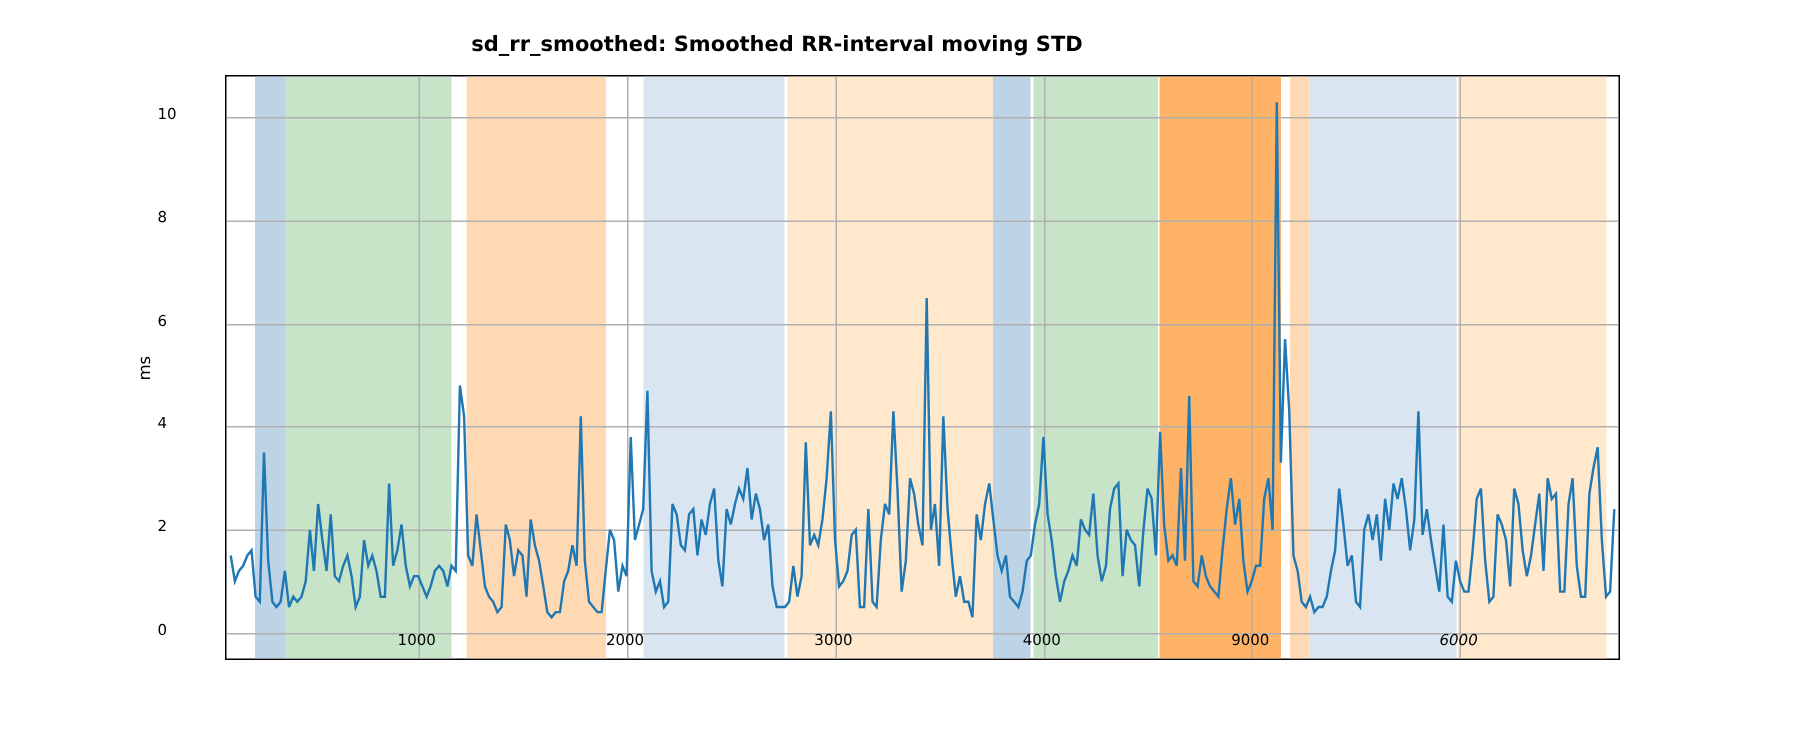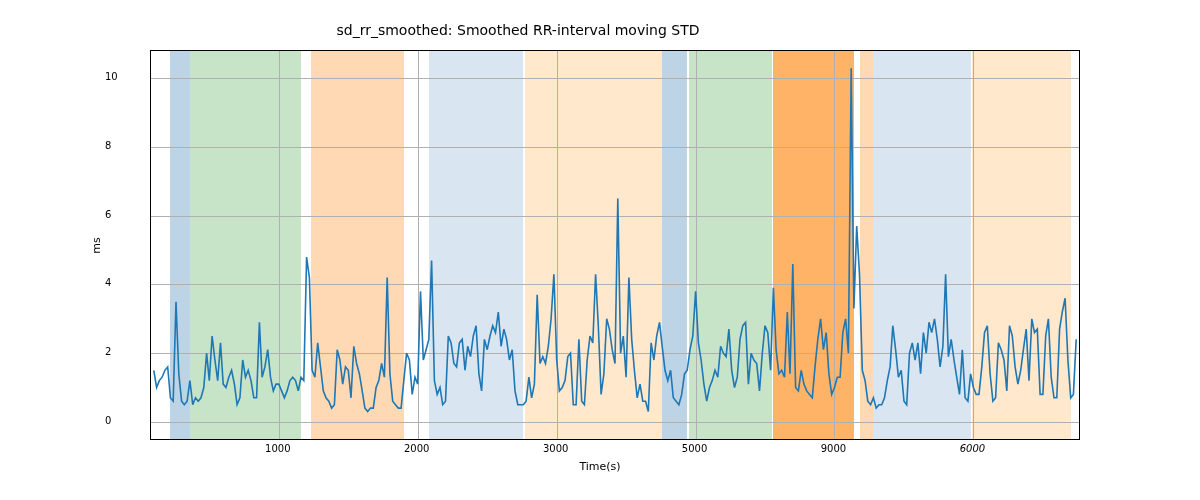--- a/index.html
+++ b/index.html
@@ -17,20 +17,21 @@
     width: 1200px;
     height: 500px;
   }
   .title {
     position: absolute;
     top: 22px;
     left: 0;
     width: 1036px;
     text-align: center;
     font-size: 14px;
+    font-weight: bold;
   }
   .axes {
     position: absolute;
     left: 150px;
     top: 50px;
     width: 930px;
     height: 390px;
     border: 1px solid #000;
     box-sizing: border-box;
     overflow: hidden;
@@ -57,21 +58,21 @@
   }
   .signal {
     position: absolute;
     top: 0;
     left: 0;
     width: 100%;
     height: 100%;
   }
   .xtick {
     position: absolute;
-    top: 443px;
+    top: 422px;
     width: 60px;
     margin-left: -30px;
     text-align: center;
     font-size: 10px;
   }
   .ytick {
     position: absolute;
     left: 105px;
     width: 38px;
     text-align: left;
@@ -139,27 +140,26 @@
       <div class="gridline-h" style="top: 27.469px;"></div>
       <svg class="signal" id="signal" viewBox="0 0 928 388" preserveAspectRatio="none">
         <path d="M2.8 319.3 L5.6 336.5 L8.3 329.6 L11.1 326.2 L13.9 319.3 L16.7 315.9 L19.4 346.8 L22.2 350.2 L25.0 250.7 L27.8 322.8 L30.6 350.2 L33.3 353.7 L36.1 350.2 L38.9 329.6 L41.7 353.7 L44.5 346.8 L47.2 350.2 L50.0 346.8 L52.8 336.5 L55.6 302.2 L58.3 329.6 L61.1 285.0 L63.9 309.0 L66.7 329.6 L69.5 291.9 L72.2 333.1 L75.0 336.5 L77.8 326.2 L80.6 319.3 L83.4 333.1 L86.1 353.7 L88.9 346.8 L91.7 309.0 L94.5 326.2 L97.2 319.3 L100.0 329.6 L102.8 346.8 L105.6 346.8 L108.4 271.3 L111.1 326.2 L113.9 315.9 L116.7 298.7 L119.5 326.2 L122.3 339.9 L125.0 333.1 L127.8 333.1 L130.6 339.9 L133.4 346.8 L136.1 339.9 L138.9 329.6 L141.7 326.2 L144.5 329.6 L147.3 339.9 L150.0 326.2 L152.8 329.6 L155.6 206.0 L158.4 226.6 L161.1 319.3 L163.9 326.2 L166.7 291.9 L169.5 315.9 L172.3 339.9 L175.0 346.8 L177.8 350.2 L180.6 357.1 L183.4 353.7 L186.2 298.7 L188.9 309.0 L191.7 333.1 L194.5 315.9 L197.3 319.3 L200.0 346.8 L202.8 295.3 L205.6 312.5 L208.4 322.8 L211.2 339.9 L213.9 357.1 L216.7 360.5 L219.5 357.1 L222.3 357.1 L225.1 336.5 L227.8 329.6 L230.6 312.5 L233.4 326.2 L236.2 226.6 L238.9 322.8 L241.7 350.2 L244.5 353.7 L247.3 357.1 L250.1 357.1 L252.8 329.6 L255.6 302.2 L258.4 309.0 L261.2 343.4 L264.0 326.2 L266.7 333.1 L269.5 240.4 L272.3 309.0 L275.1 298.7 L277.8 288.4 L280.6 209.5 L283.4 329.6 L286.2 343.4 L289.0 336.5 L291.7 353.7 L294.5 350.2 L297.3 285.0 L300.1 291.9 L302.9 312.5 L305.6 315.9 L308.4 291.9 L311.2 288.4 L314.0 319.3 L316.7 295.3 L319.5 305.6 L322.3 285.0 L325.1 274.7 L327.9 322.8 L330.6 339.9 L333.4 288.4 L336.2 298.7 L339.0 285.0 L341.7 274.7 L344.5 281.6 L347.3 261.0 L350.1 295.3 L352.9 278.1 L355.6 288.4 L358.4 309.0 L361.2 298.7 L364.0 339.9 L366.8 353.7 L369.5 353.7 L372.3 353.7 L375.1 350.2 L377.9 326.2 L380.6 346.8 L383.4 333.1 L386.2 243.8 L389.0 312.5 L391.8 305.6 L394.5 312.5 L397.3 295.3 L400.1 267.8 L402.9 223.2 L405.7 309.0 L408.4 339.9 L411.2 336.5 L414.0 329.6 L416.8 305.6 L419.5 302.2 L422.3 353.7 L425.1 353.7 L427.9 288.4 L430.7 350.2 L433.4 353.7 L436.2 309.0 L439.0 285.0 L441.8 291.9 L444.6 223.2 L447.3 274.7 L450.1 343.4 L452.9 322.8 L455.7 267.8 L458.4 278.1 L461.2 298.7 L464.0 312.5 L466.8 147.6 L469.6 302.2 L472.3 285.0 L475.1 326.2 L477.9 226.6 L480.7 288.4 L483.4 319.3 L486.2 346.8 L489.0 333.1 L491.8 350.2 L494.6 350.2 L497.3 360.5 L500.1 291.9 L502.9 309.0 L505.7 285.0 L508.5 271.3 L511.2 295.3 L514.0 319.3 L516.8 329.6 L519.6 319.3 L522.3 346.8 L525.1 350.2 L527.9 353.7 L530.7 343.4 L533.5 322.8 L536.2 319.3 L539.0 298.7 L541.8 285.0 L544.6 240.4 L547.4 291.9 L550.1 309.0 L552.9 333.1 L555.7 350.2 L558.5 336.5 L561.2 329.6 L564.0 319.3 L566.8 326.2 L569.6 295.3 L572.4 302.2 L575.1 305.6 L577.9 278.1 L580.7 319.3 L583.5 336.5 L586.3 326.2 L589.0 288.4 L591.8 274.7 L594.6 271.3 L597.4 333.1 L600.1 302.2 L602.9 309.0 L605.7 312.5 L608.5 339.9 L611.3 302.2 L614.0 274.7 L616.8 281.6 L619.6 319.3 L622.4 236.9 L625.1 298.7 L627.9 322.8 L630.7 319.3 L633.5 326.2 L636.3 261.0 L639.0 322.8 L641.8 212.9 L644.6 336.5 L647.4 339.9 L650.2 319.3 L652.9 333.1 L655.7 339.9 L658.5 343.4 L661.3 346.8 L664.0 315.9 L666.8 288.4 L669.6 267.8 L672.4 298.7 L675.2 281.6 L677.9 322.8 L680.7 343.4 L683.5 336.5 L686.3 326.2 L689.1 326.2 L691.8 281.6 L694.6 267.8 L697.4 302.2 L700.2 17.2 L702.9 257.5 L705.7 175.1 L708.5 223.2 L711.3 319.3 L714.1 329.6 L716.8 350.2 L719.6 353.7 L722.4 346.8 L725.2 357.1 L728.0 353.7 L730.7 353.7 L733.5 346.8 L736.3 329.6 L739.1 315.9 L741.8 274.7 L744.6 298.7 L747.4 326.2 L750.2 319.3 L753.0 350.2 L755.7 353.7 L758.5 302.2 L761.3 291.9 L764.1 309.0 L766.9 291.9 L769.6 322.8 L772.4 281.6 L775.2 302.2 L778.0 271.3 L780.7 281.6 L783.5 267.8 L786.3 288.4 L789.1 315.9 L791.9 295.3 L794.6 223.2 L797.4 305.6 L800.2 288.4 L803.0 309.0 L805.7 326.2 L808.5 343.4 L811.3 298.7 L814.1 346.8 L816.9 350.2 L819.6 322.8 L822.4 336.5 L825.2 343.4 L828.0 343.4 L830.8 315.9 L833.5 281.6 L836.3 274.7 L839.1 322.8 L841.9 350.2 L844.6 346.8 L847.4 291.9 L850.2 298.7 L853.0 309.0 L855.8 339.9 L858.5 274.7 L861.3 285.0 L864.1 315.9 L866.9 333.1 L869.7 319.3 L872.4 298.7 L875.2 278.1 L878.0 329.6 L880.8 267.8 L883.5 281.6 L886.3 278.1 L889.1 343.4 L891.9 343.4 L894.7 285.0 L897.4 267.8 L900.2 326.2 L903.0 346.8 L905.8 346.8 L908.6 278.1 L911.3 261.0 L914.1 247.2 L916.9 309.0 L919.7 346.8 L922.4 343.4 L925.2 288.4 " fill="none" stroke="#1f77b4" stroke-width="1.6"></path>
       </svg>
   </div>
 
   <div id="xticks-container">
       <div class="xtick" style="left: 277.808px;">1000</div>
       <div class="xtick" style="left: 416.731px;">2000</div>
       <div class="xtick" style="left: 555.653px;">3000</div>
-      <div class="xtick" style="left: 694.575px;">5000</div>
+      <div class="xtick" style="left: 694.575px;">4000</div>
       <div class="xtick" style="left: 833.497px;">9000</div>
       <div class="xtick" style="left: 972.419px; font-style: italic;">6000</div>
     </div>
   <div id="yticks-container">
       <div class="ytick" style="top: 420.832px;">0</div>
       <div class="ytick" style="top: 352.159px;">2</div>
       <div class="ytick" style="top: 283.487px;">4</div>
       <div class="ytick" style="top: 214.814px;">6</div>
       <div class="ytick" style="top: 146.142px;">8</div>
       <div class="ytick" style="top: 77.469px;">10</div>
     </div>
 
-  <div class="xlabel">Time(s)</div>
 </div>
 
 </body></html>

